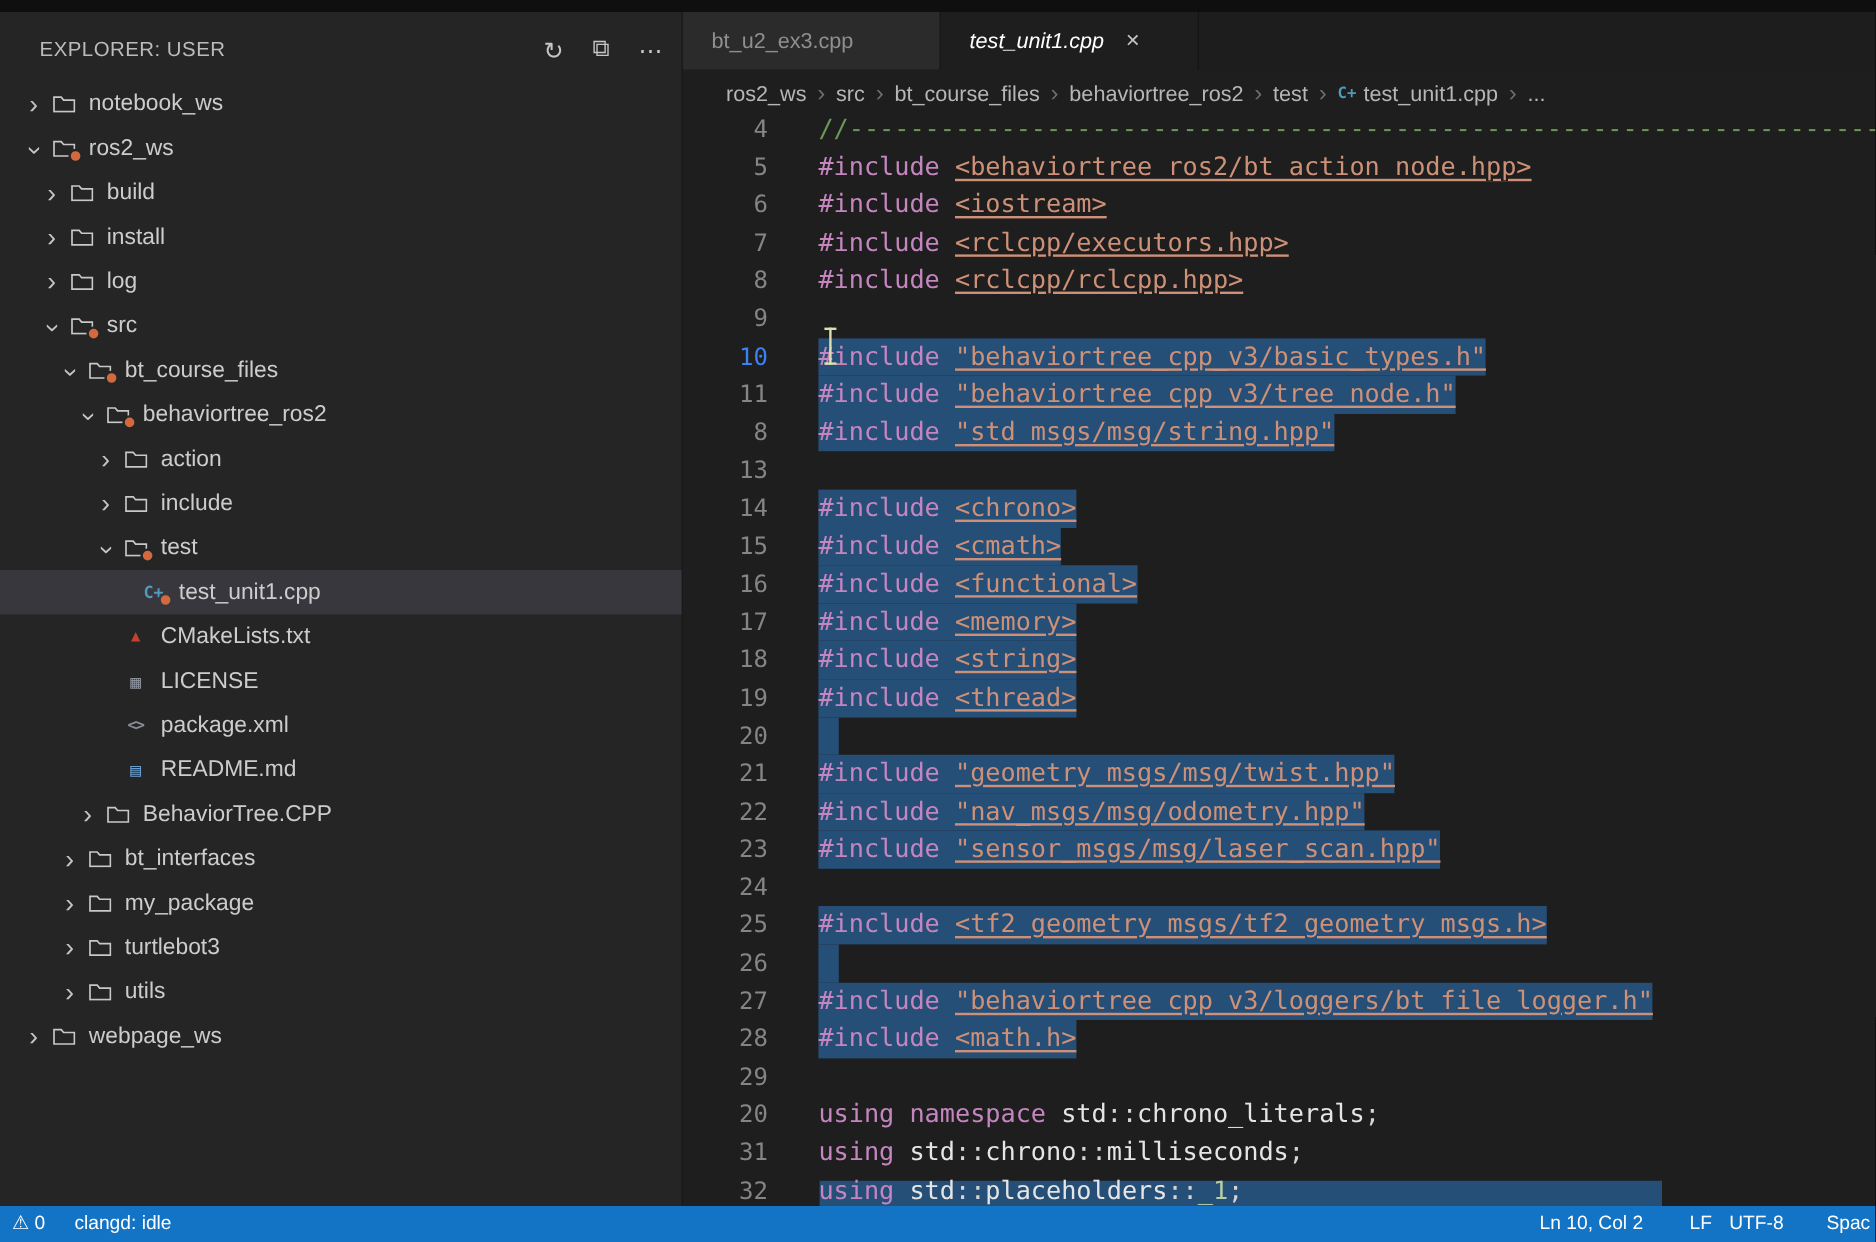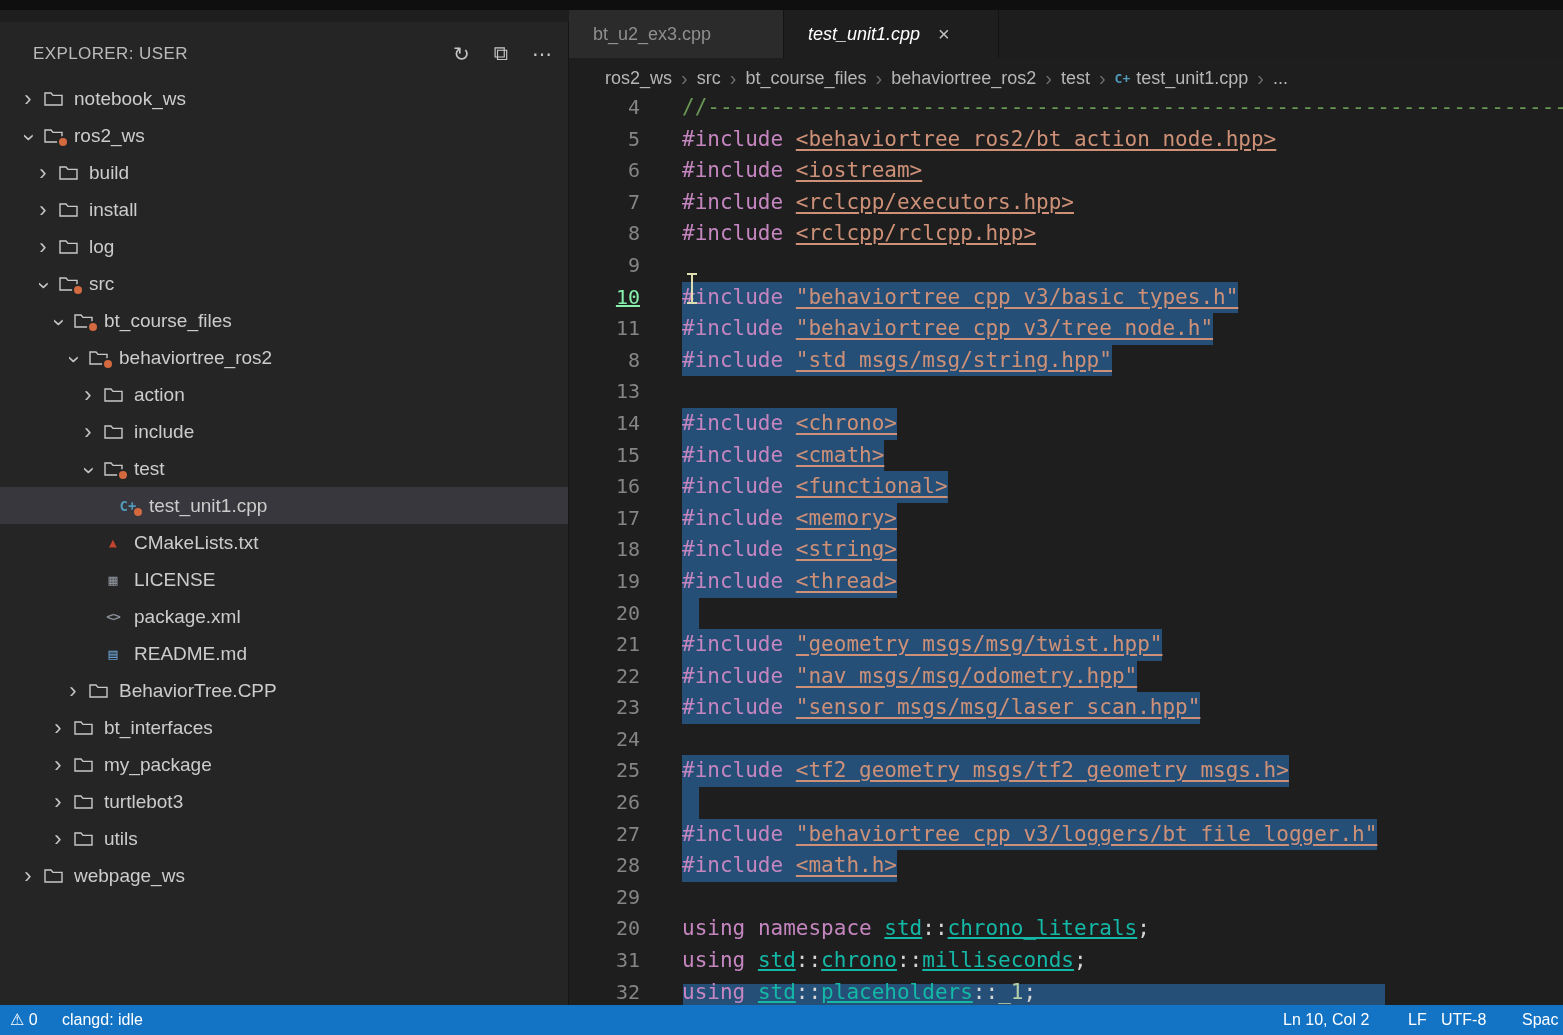--- a/index.html
+++ b/index.html
@@ -1,21 +1,21 @@
 <!DOCTYPE html>
 <html><head>
 <meta charset="utf-8">
 <style>
   html,body{margin:0;padding:0;background:#000;}
   .app{position:relative;width:1563px;height:1035px;background:#1e1e1e;overflow:hidden;
        font-family:"Liberation Sans",sans-serif;color:#cccccc;}
   .topstrip{position:absolute;left:0;top:0;width:100%;height:10px;background:#0f0f0f;}
 
   
-  .sidebar{position:absolute;left:0;top:10px;width:568px;height:995px;background:#252526;border-right:1px solid #161616;margin-top:12px;}
+  .sidebar{position:absolute;left:0;top:10px;width:568px;height:995px;background:#252526;border-right:1px solid #161616;}
   .sb-header{position:absolute;left:0;right:0;top:14px;height:36px;display:flex;align-items:center;}
   .sb-title{padding-left:33px;font-size:17px;color:#bbbbbb;letter-spacing:.4px;flex:1;}
   .sb-actions{display:flex;gap:24px;padding-right:16px;}
   .sb-actions span{font-size:20px;color:#c5c5c5;cursor:pointer;}
   .tree{position:absolute;left:0;right:0;top:58px;}
   .trow{height:37px;display:flex;align-items:center;white-space:nowrap;cursor:pointer;}
   .trow.sel{background:#37373d;}
   .chev{width:24px;font-size:22px;color:#c5c5c5;display:inline-flex;justify-content:center;transform-origin:50% 55%;}
   .chev.exp{transform:rotate(90deg);}
   .chev.hide{visibility:hidden;}
@@ -43,28 +43,28 @@
   .bitem{font-size:18px;color:#b6b6b6;cursor:pointer;display:inline-flex;align-items:center;gap:6px;}
   .bsep{font-size:20px;color:#6e6e6e;margin:0 9px;}
   .bic{font-size:13px;}
 
   
   .codearea{position:absolute;left:569px;top:98px;right:0;bottom:30px;background:#1e1e1e;overflow:hidden;
             font-family:"DejaVu Sans Mono",monospace;font-size:21px;}
   .lines{position:relative;z-index:1;margin-top:-6px;}
   .cl{height:31.6px;line-height:31.6px;display:flex;white-space:pre;}
   .ln{width:71px;text-align:right;color:#858585;font-size:20px;flex:0 0 auto;}
-  .ln.act{color:#86efac;text-decoration:underline;}
+  .ln.act{color:#3b82f6;}
   .lt{margin-left:42px;}
   .seltxt{display:inline-block;height:100%;background:#264f78;}
   .seltxt.stub{width:17px;}
   .tk-k{color:#c586c0;}
   .tk-s{color:#ce9178;text-decoration:underline;text-underline-offset:3px;}
   .tk-p{color:#d4d4d4;}
-  .tk-n{color:#14b8a6;text-decoration:underline;}
+  .tk-n{color:#e5e5e5;}
   .tk-d{color:#b5cea8;}
   .tk-c{color:#6a9955;}
   .partial-sel{position:absolute;z-index:0;left:114px;top:886px;width:702px;height:21px;background:#264f78;}
   .caret{position:absolute;z-index:2;left:117px;top:175px;width:12px;height:31px;}
   .caret::before{content:"";position:absolute;left:5px;top:0;bottom:0;width:2px;background:#dedeb0;}
   .caret::after{content:"";position:absolute;left:1px;right:1px;top:0;height:2px;background:#dedeb0;box-shadow:0 29px 0 #dedeb0;}
 
   
   .statusbar{position:absolute;left:0;bottom:0;width:100%;height:30px;background:#1373c4;color:#ffffff;font-size:16px;overflow:hidden;}
   .statusbar span{position:absolute;top:0;line-height:30px;cursor:pointer;white-space:nowrap;}

